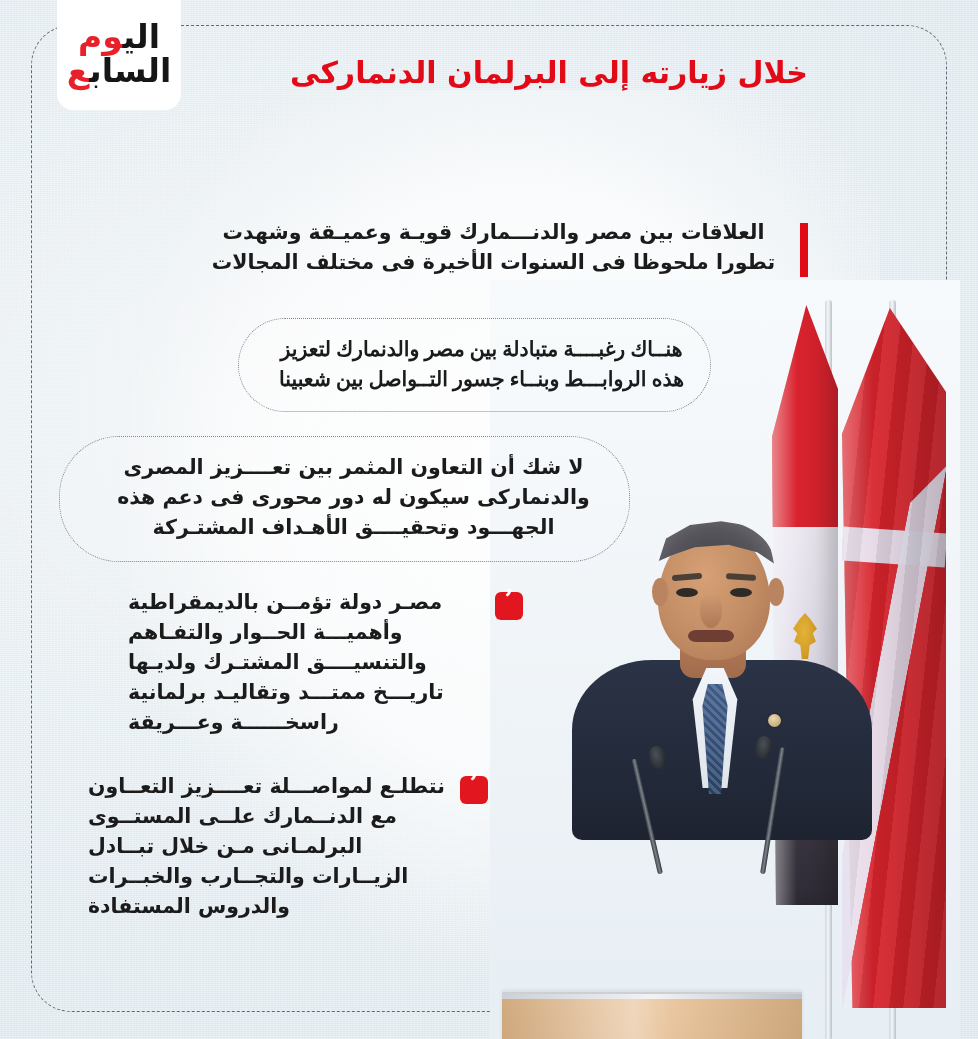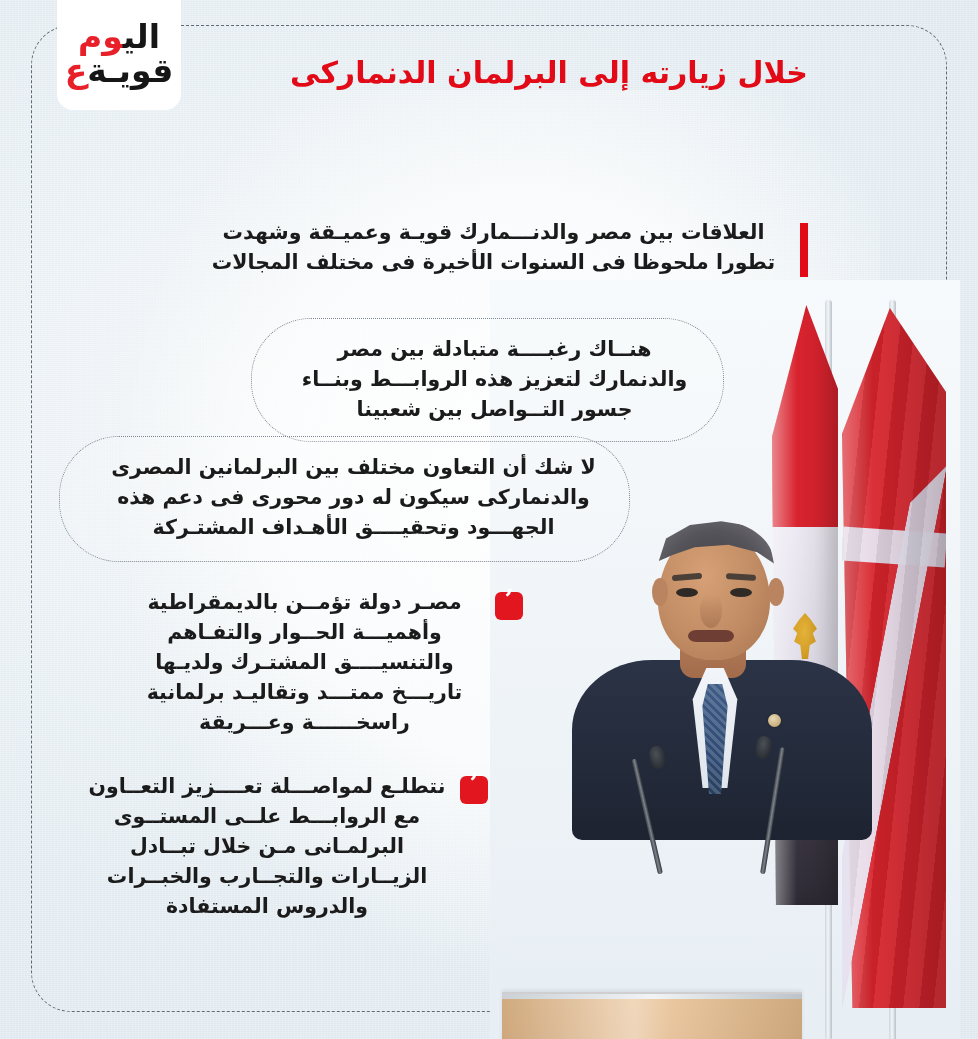--- a/index.html
+++ b/index.html
@@ -346,25 +346,26 @@
 
   
   .bubble {
     position: absolute;
     border: 1.6px dotted #7d8892;
     background: rgba(255,255,255,.18);
     direction: rtl;
     text-align: right;
   }
   #bubble-2 {
-    right: 254px;
+    right: 267px;
     top: 318px;
     width: 473px;
     padding: 16px 26px 16px 40px;
     border-radius: 60px;
+    font-family: Liberation Serif, serif;
   }
   #bubble-3 {
     right: 348px;
     top: 436px;
     width: 571px;
     padding: 16px 26px 18px 44px;
     border-radius: 60px;
   }
 
   
@@ -390,21 +391,21 @@
     text-align: center;
     font-family: "DejaVu Serif", "Liberation Serif", serif;
   }
   .quote-text {
     font-size: 20.5px;
     font-weight: 700;
     color: #1b1b1b;
     line-height: 1.46;
     letter-spacing: -.2px;
     direction: rtl;
-    text-align: center;
+    text-align: left;
   }
 </style>
 </head>
 <body>
 
 <div id="infographic">
 
   <div id="noise-layer"></div>
   <div id="center-glow"></div>
 
@@ -453,46 +454,46 @@
     <div id="podium">
       <div id="podium-lip"></div>
 
     </div>
   </div>
 
   <div id="dashed-frame"></div>
 
   <div id="logo-box">
     <div class="logo-line" id="logo-line-1"><span class="logo-dark">الي</span><span class="logo-red">وم</span></div>
-    <div class="logo-line" id="logo-line-2"><span class="logo-dark">قويـة</span><span class="logo-red">ع</span></div>
+    <div class="logo-line" id="logo-line-2"><span class="logo-dark">الساب</span><span class="logo-red">ع</span></div>
   </div>
 
   <div id="content">
 
     <div id="headline">
       <div id="kicker">خلال زيارته إلى البرلمان الدنماركى</div>
     </div>
 
     <div id="bullet-1">
       <div id="bullet-1-bar"></div>
       <div class="bullet-text">العلاقات بين مصر والدنـــمارك قويـة وعميـقة وشهدت تطورا ملحوظا فى السنوات الأخيرة فى مختلف المجالات</div>
     </div>
 
     <div class="bubble" id="bubble-2">
       <div class="bullet-text">هنــاك رغبــــة متبادلة بين مصر والدنمارك لتعزيز هذه الروابـــط وبنــاء جسور التــواصل بين شعبينا</div>
     </div>
 
     <div class="bubble" id="bubble-3">
-      <div class="bullet-text">لا شك أن التعاون مختلف بين البرلمانين المصرى والدنماركى سيكون له دور محورى فى دعم هذه الجهـــود وتحقيــــق الأهـداف المشتـركة</div>
+      <div class="bullet-text">لا شك أن التعاون المثمر بين تعــــزيز المصرى والدنماركى سيكون له دور محورى فى دعم هذه الجهـــود وتحقيــــق الأهـداف المشتـركة</div>
     </div>
 
     <div class="quote-block" id="quote-4">
       <div class="quote-icon">’</div>
       <div class="quote-text">مصـر دولة تؤمــن بالديمقراطية وأهميـــة الحــوار والتفـاهم والتنسيــــق المشتـرك ولديـها تاريـــخ ممتـــد وتقاليـد برلمانية راسخــــــة وعـــريقة</div>
     </div>
 
     <div class="quote-block" id="quote-5">
       <div class="quote-icon">’</div>
-      <div class="quote-text">نتطلـع لمواصـــلة تعــــزيز التعــاون مع الروابـــط علــى المستــوى البرلمـانى مـن خلال تبــادل الزيــارات والتجــارب والخبــرات والدروس المستفادة</div>
+      <div class="quote-text">نتطلـع لمواصـــلة تعــــزيز التعــاون مع الدنــمارك علــى المستــوى البرلمـانى مـن خلال تبــادل الزيــارات والتجــارب والخبــرات والدروس المستفادة</div>
     </div>
 
   </div>
 </div>
 
 </body></html>

